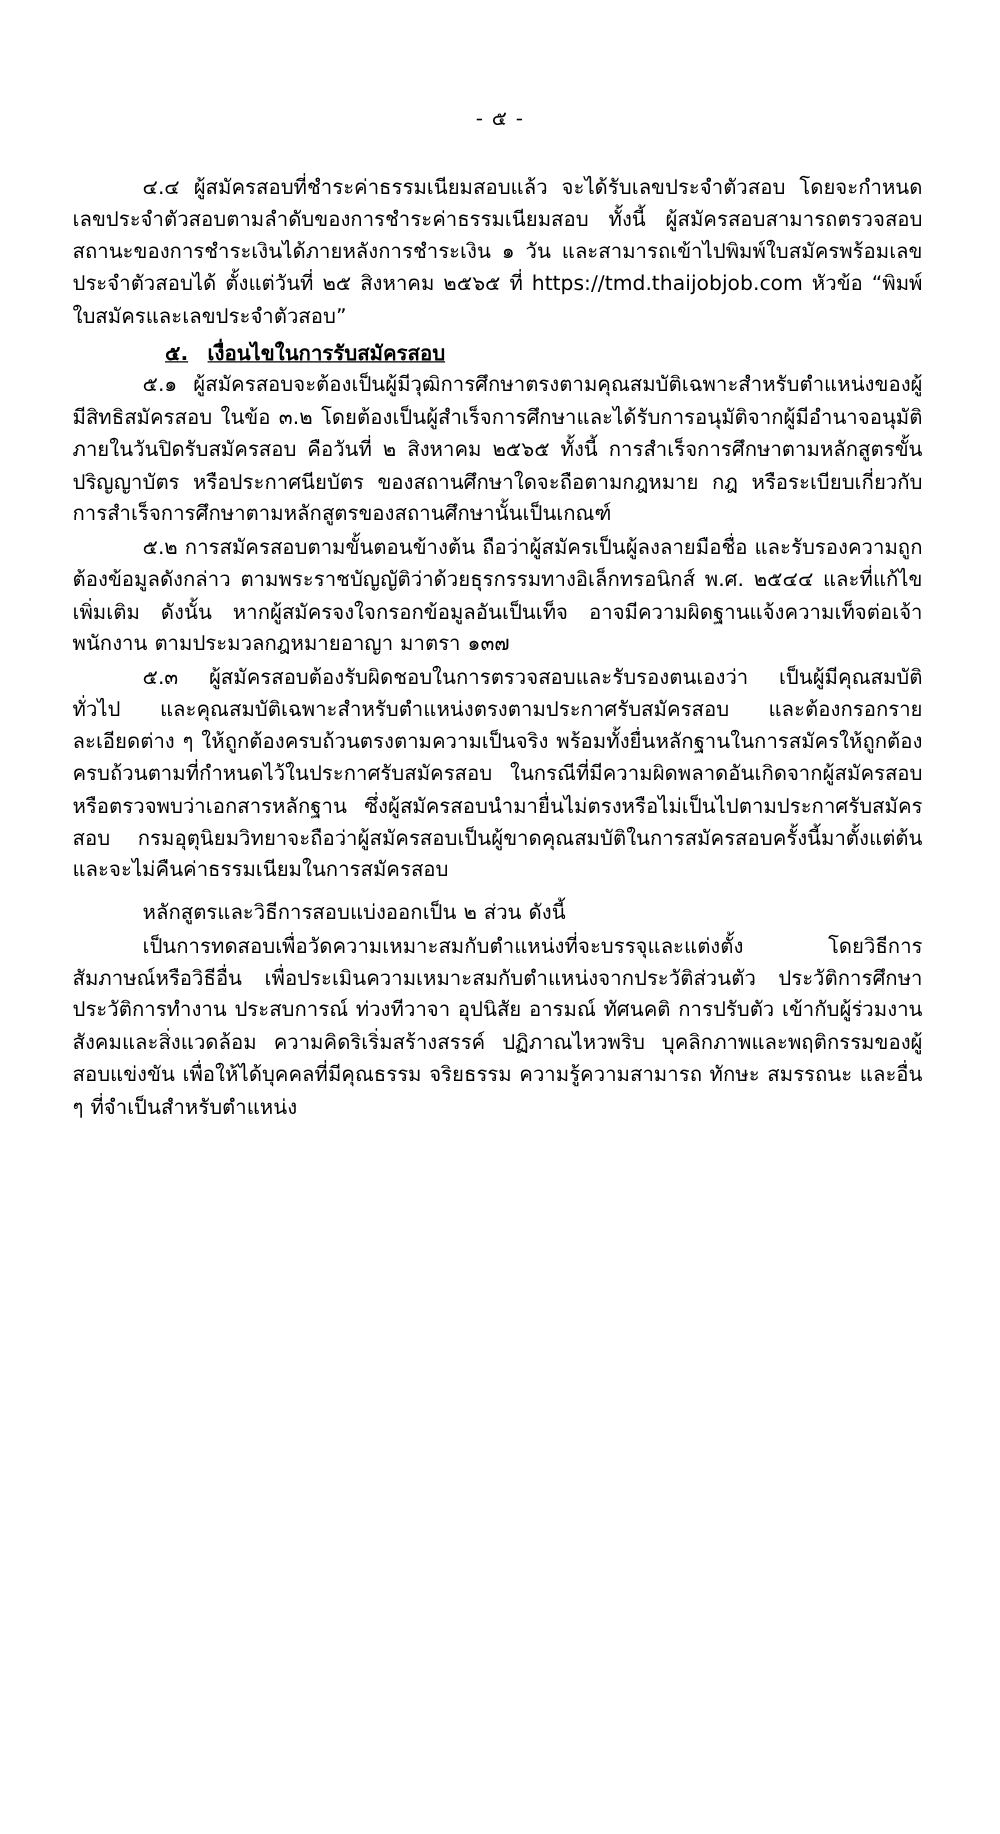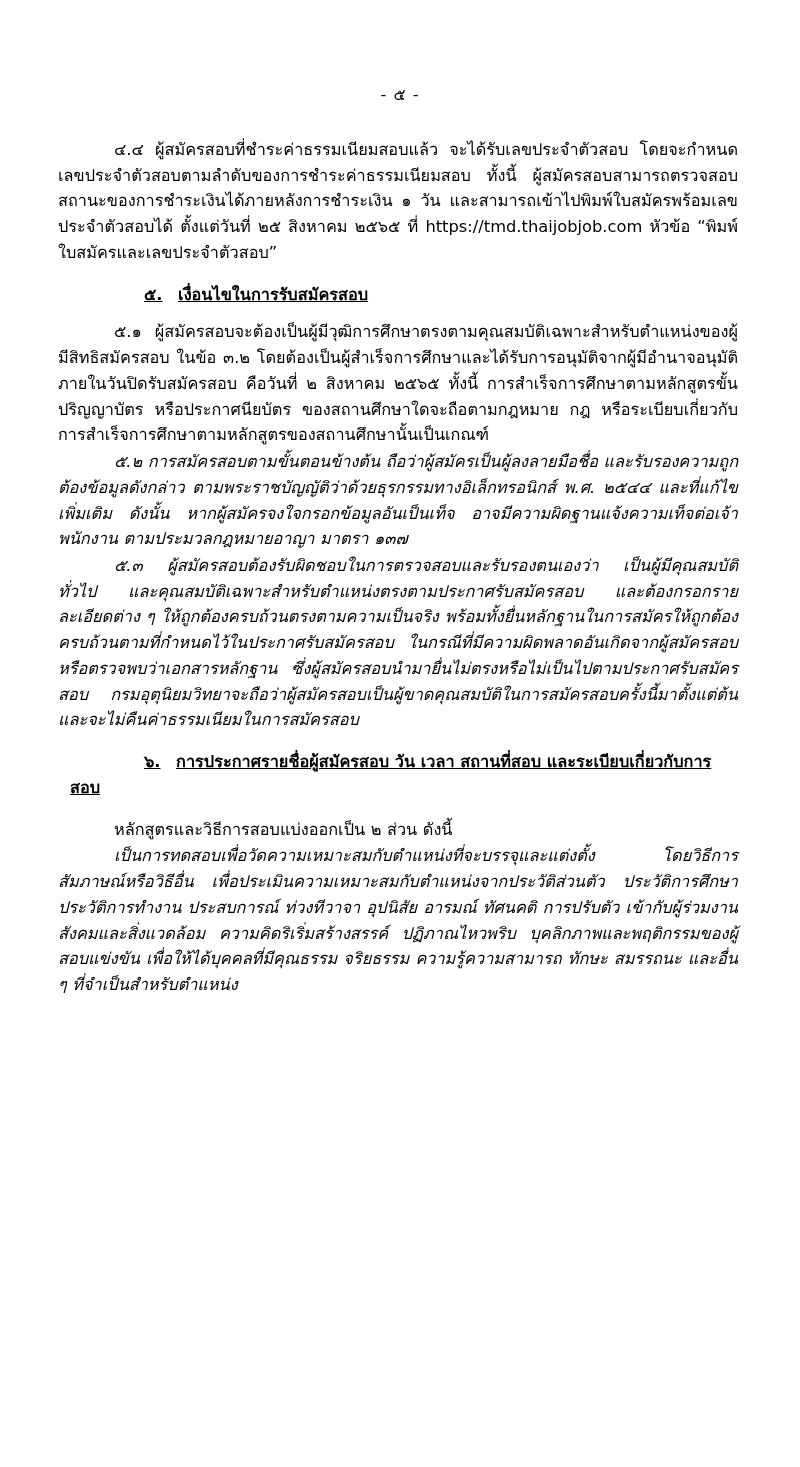--- a/index.html
+++ b/index.html
@@ -35,32 +35,31 @@
     font-size: 16.3px;
     line-height: 1.58;
     text-align: justify;
     text-justify: inter-word;
     word-spacing: 0.4px;
   }
   p.indent {
     text-indent: 56px;
   }
   .heading-line {
-    margin: 12px;
+    margin: 0;
     font-size: 16.3px;
     line-height: 1.58;
     text-indent: 74px;
   }
   .heading-line .u {
     text-decoration: underline;
     font-weight: bold;
   }
   .blk {
     margin-top: 1px;
-    font-style: italic;
   }
   .sec-gap {
     height: 4px;
   }
 </style>
 </head>
 <body>
 
 <div class="page">
 
@@ -74,24 +73,20 @@
     <div class="heading-line">
       <span class="u">๕.</span>
       <span>&nbsp;&nbsp;</span><span class="u">เงื่อนไขในการรับสมัครสอบ</span>
     </div>
 
     <p class="indent">๕.๑ ผู้สมัครสอบจะต้องเป็นผู้มีวุฒิการศึกษาตรงตามคุณสมบัติเฉพาะสำหรับตำแหน่งของผู้มีสิทธิสมัครสอบ ในข้อ ๓.๒ โดยต้องเป็นผู้สำเร็จการศึกษาและได้รับการอนุมัติจากผู้มีอำนาจอนุมัติภายในวันปิดรับสมัครสอบ คือวันที่ ๒ สิงหาคม ๒๕๖๕ ทั้งนี้ การสำเร็จการศึกษาตามหลักสูตรขั้นปริญญาบัตร หรือประกาศนียบัตร ของสถานศึกษาใดจะถือตามกฎหมาย กฎ หรือระเบียบเกี่ยวกับการสำเร็จการศึกษาตามหลักสูตรของสถานศึกษานั้นเป็นเกณฑ์</p>
     <p class="indent blk">๕.๒ การสมัครสอบตามขั้นตอนข้างต้น ถือว่าผู้สมัครเป็นผู้ลงลายมือชื่อ และรับรองความถูกต้องข้อมูลดังกล่าว ตามพระราชบัญญัติว่าด้วยธุรกรรมทางอิเล็กทรอนิกส์ พ.ศ. ๒๕๔๔ และที่แก้ไขเพิ่มเติม ดังนั้น หากผู้สมัครจงใจกรอกข้อมูลอันเป็นเท็จ อาจมีความผิดฐานแจ้งความเท็จต่อเจ้าพนักงาน ตามประมวลกฎหมายอาญา มาตรา ๑๓๗</p>
     <p class="indent blk">๕.๓ ผู้สมัครสอบต้องรับผิดชอบในการตรวจสอบและรับรองตนเองว่า เป็นผู้มีคุณสมบัติทั่วไป และคุณสมบัติเฉพาะสำหรับตำแหน่งตรงตามประกาศรับสมัครสอบ และต้องกรอกรายละเอียดต่าง ๆ ให้ถูกต้องครบถ้วนตรงตามความเป็นจริง พร้อมทั้งยื่นหลักฐานในการสมัครให้ถูกต้องครบถ้วนตามที่กำหนดไว้ในประกาศรับสมัครสอบ ในกรณีที่มีความผิดพลาดอันเกิดจากผู้สมัครสอบ หรือตรวจพบว่าเอกสารหลักฐาน ซึ่งผู้สมัครสอบนำมายื่นไม่ตรงหรือไม่เป็นไปตามประกาศรับสมัครสอบ กรมอุตุนิยมวิทยาจะถือว่าผู้สมัครสอบเป็นผู้ขาดคุณสมบัติในการสมัครสอบครั้งนี้มาตั้งแต่ต้น และจะไม่คืนค่าธรรมเนียมในการสมัครสอบ</p>
 
     <div class="sec-gap"></div>
-    <div class="heading-line">
-      <span class="u">๖.</span>
-      <span>&nbsp;&nbsp;</span><span class="u">การประกาศรายชื่อผู้สมัครสอบ วัน เวลา สถานที่สอบ และระเบียบเกี่ยวกับการสอบ</span>
-    </div>
 
 
     <div class="sec-gap"></div>
 
     <p class="indent">หลักสูตรและวิธีการสอบแบ่งออกเป็น ๒ ส่วน ดังนี้</p>
     <p class="indent blk">เป็นการทดสอบเพื่อวัดความเหมาะสมกับตำแหน่งที่จะบรรจุและแต่งตั้ง โดยวิธีการสัมภาษณ์หรือวิธีอื่น เพื่อประเมินความเหมาะสมกับตำแหน่งจากประวัติส่วนตัว ประวัติการศึกษา ประวัติการทำงาน ประสบการณ์ ท่วงทีวาจา อุปนิสัย อารมณ์ ทัศนคติ การปรับตัว เข้ากับผู้ร่วมงาน สังคมและสิ่งแวดล้อม ความคิดริเริ่มสร้างสรรค์ ปฏิภาณไหวพริบ บุคลิกภาพและพฤติกรรมของผู้สอบแข่งขัน เพื่อให้ได้บุคคลที่มีคุณธรรม จริยธรรม ความรู้ความสามารถ ทักษะ สมรรถนะ และอื่น ๆ ที่จำเป็นสำหรับตำแหน่ง</p>
 
   </div>
 </div>
 

